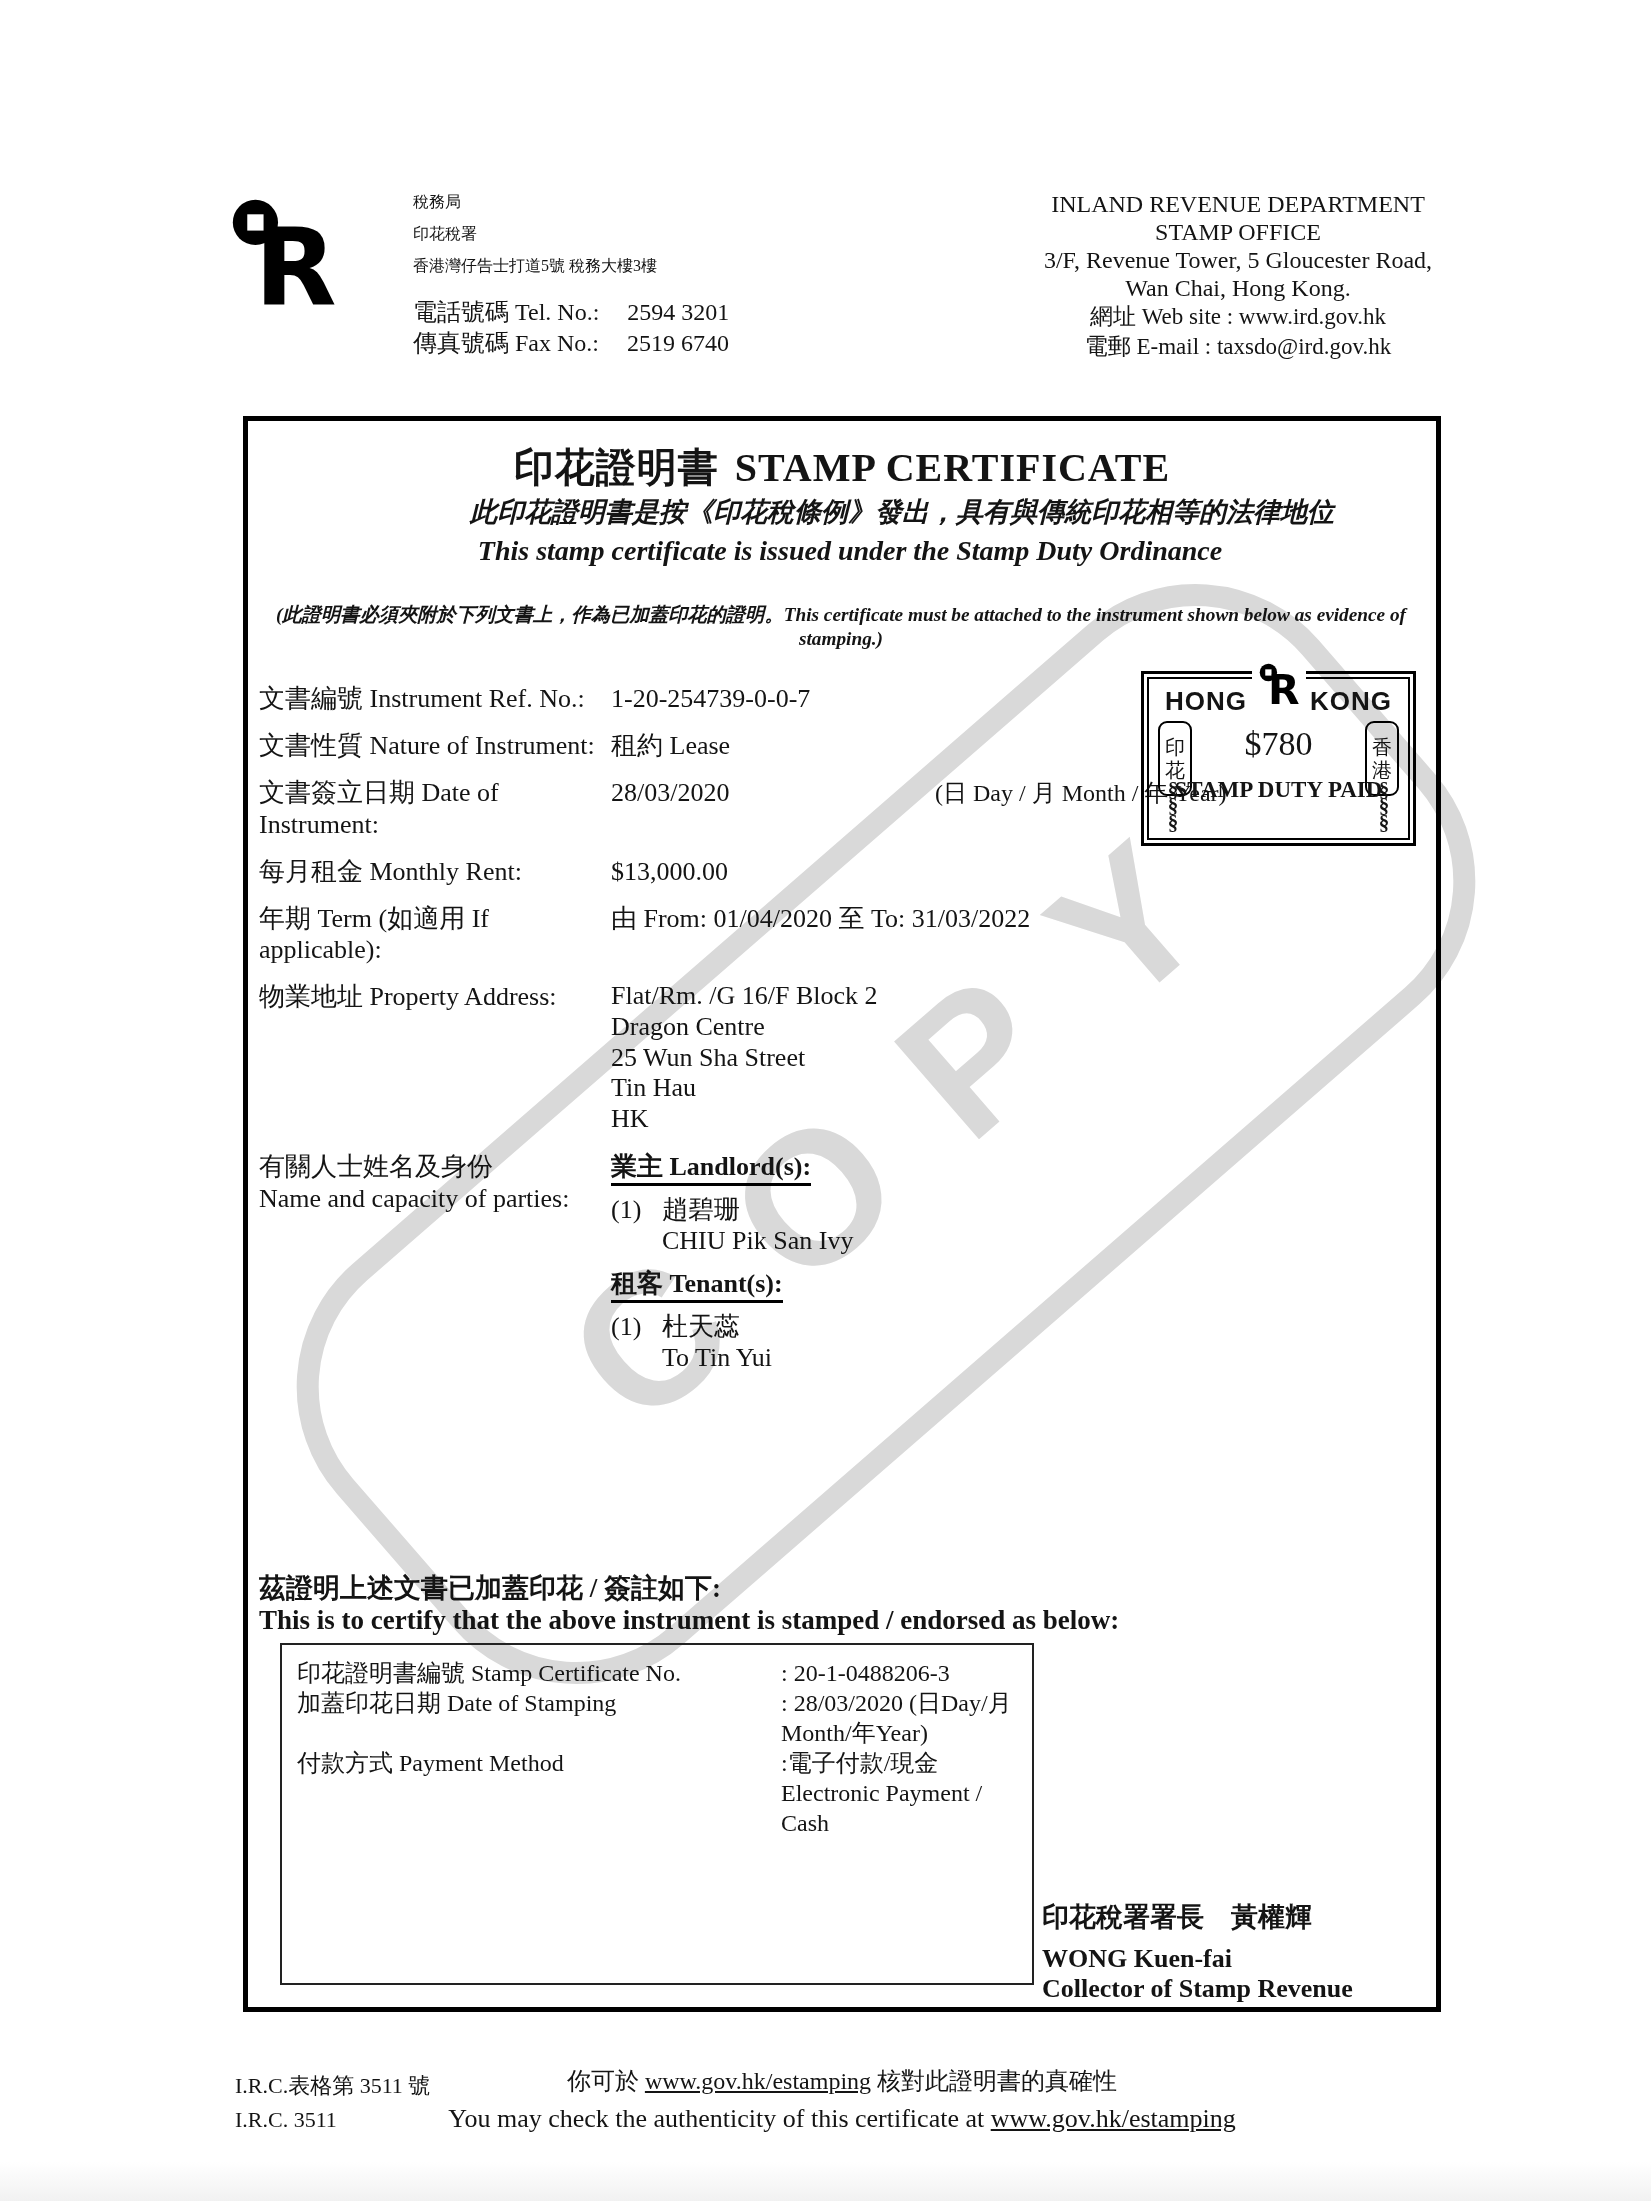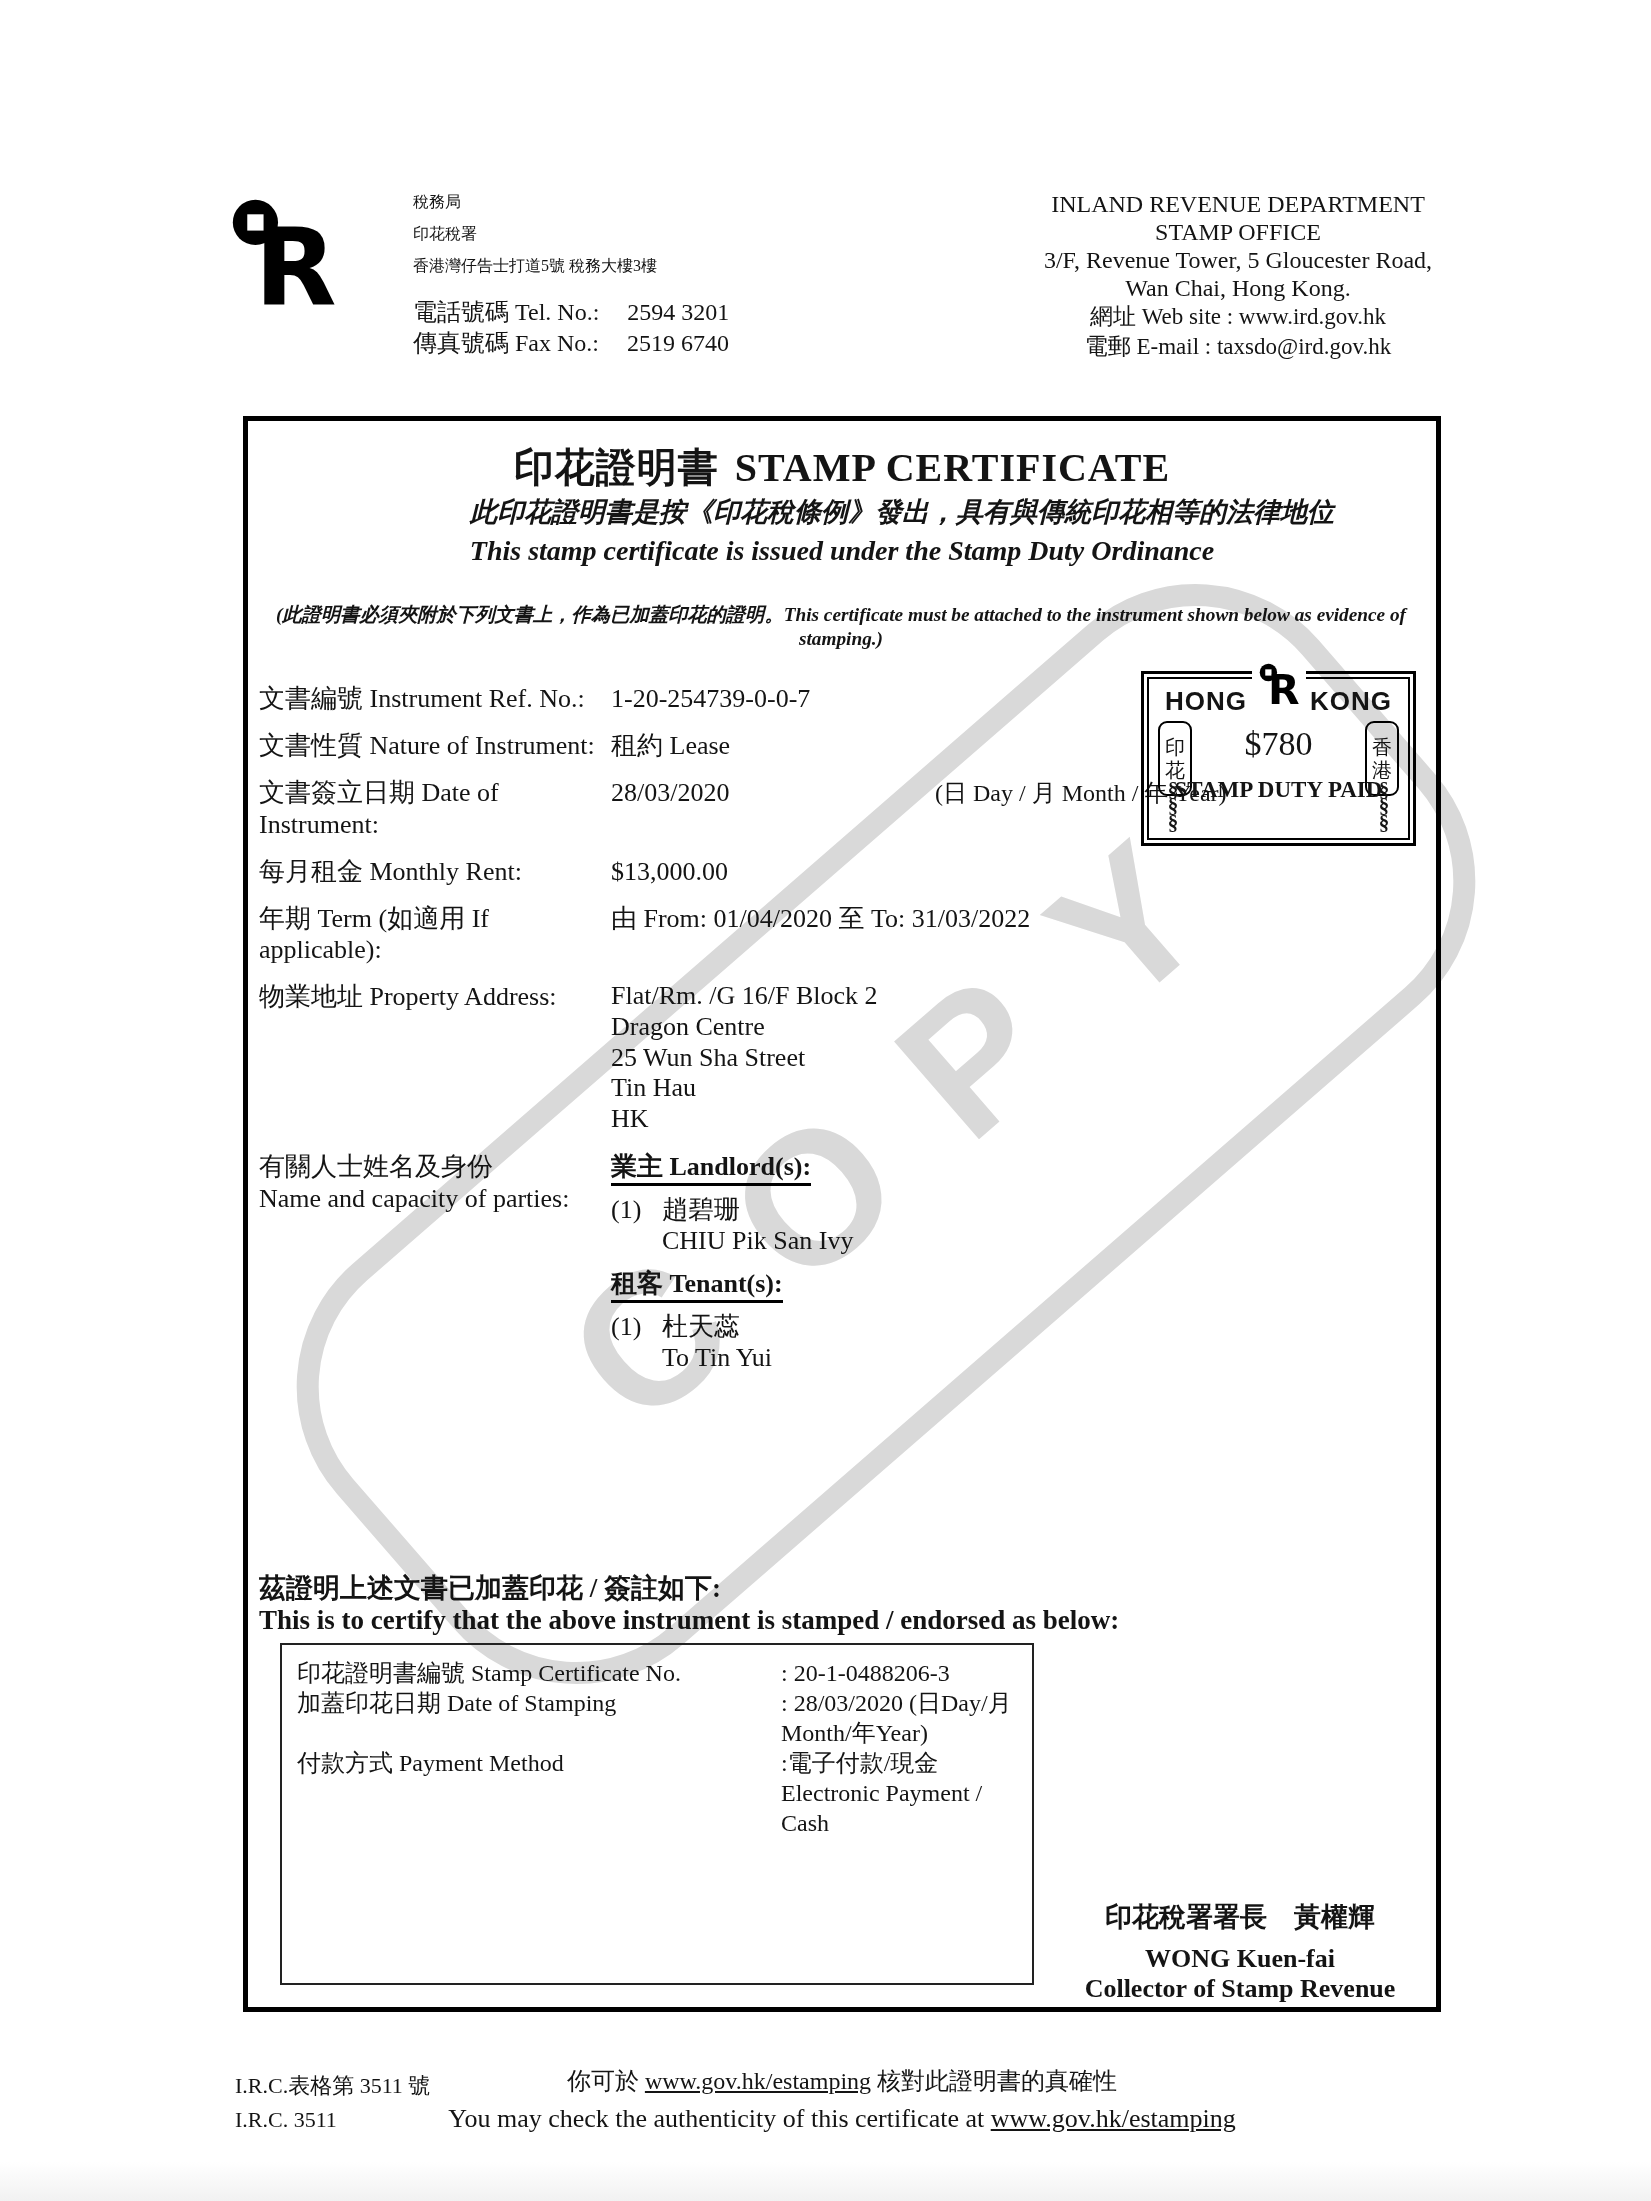--- a/index.html
+++ b/index.html
@@ -24,21 +24,21 @@
   .hdr-cn{position:absolute; left:413px; top:186px; font-size:16px; line-height:32px;}
   .hdr-contact{position:absolute; left:413px; top:297px; font-size:24px; line-height:31px;}
   .hdr-contact .val{display:inline-block; margin-left:22px;}
   .hdr-en{position:absolute; left:1020px; top:190px; width:436px; text-align:center; font-size:24px; line-height:28px;}
   .hdr-en .sm{font-size:23px; line-height:30px;}
   
   .cert-frame{position:absolute; left:243px; top:416px; width:1198px; height:1596px; border:5px solid #000; box-sizing:border-box;}
   .cert-title{position:absolute; left:248px; top:440px; width:1188px; text-align:center; font-size:40px; font-weight:bold; letter-spacing:1px;}
   .cert-title .gap{display:inline-block; width:16px;}
   .sub-cn{position:absolute; left:248px; top:494px; width:1308px; text-align:center; font-size:27px; font-weight:bold; font-style:italic;}
-  .sub-en{position:absolute; left:248px; width:1188px; text-align:center; font-size:28px; font-weight:bold; font-style:italic;}
+  .sub-en{position:absolute; left:248px; width:1188px; text-align:center; font-size:28px; font-weight:bold; font-style:italic;padding-left:8px;}
   .attach-note{position:absolute; left:249px; top:601px; width:1184px; text-align:center; font-size:19.3px; font-weight:bold; font-style:italic;}
   
   .fields{position:absolute; left:259px; top:683px; width:1168px; font-size:26px; line-height:1.2;}
   .frow{display:flex; margin-bottom:16px;}
   .flabel{width:352px; flex:none;}
   .fvalue{flex:1;}
   .fnote{font-size:24px; margin-left:59px; white-space:nowrap;}
   .addr-line{line-height:1.18;}
   .parties{margin-top:6px;}
   .plabel{width:352px; flex:none; line-height:1.25;}
@@ -58,21 +58,21 @@
   .stamp-amt{position:absolute; left:0; right:0; top:46px; text-align:center; font-size:34px;}
   .stamp-cap{position:absolute; left:0; right:0; top:98px; text-align:center; font-size:23px; font-weight:bold;}
   .coil{position:absolute; top:103px; width:26px; text-align:center; font-size:21px; line-height:0.78; font-weight:bold;}
   .coil-l{left:11px;} .coil-r{right:11px;}
   
   .certify-cn{position:absolute; left:259px; top:1570px; font-size:27px; font-weight:bold;}
   .certify-en{position:absolute; left:259px; top:1605px; font-size:27px; font-weight:bold;}
   .certify-box{position:absolute; left:280px; top:1643px; width:754px; height:342px; border:2px solid #222; box-sizing:border-box; padding:13px 0 0 15px;}
   .crow{display:flex; font-size:24px; line-height:30px;gap:16px;}
   .clabel{width:468px; flex:none;}
-  .sig{position:absolute; left:1042px; top:1899px; width:396px; text-align:center; font-weight:bold;}
+  .sig{position:absolute; left:1042px; top:1899px; width:396px; font-weight:bold;}
   .sig-cn{font-size:27px; margin-bottom:9px;}
   .sig-en{font-size:26px; line-height:30px;}
   
   .foot-left{position:absolute; left:235px; top:2069px; font-size:22px; line-height:34px;}
   .foot-center{position:absolute; left:426px; top:2065px; width:832px; text-align:center; }
   .foot-c1{font-size:24px;}
   .foot-c2{font-size:26px; margin-top:7px;}
   .u{text-decoration:underline;}
   .scan-shade{position:absolute; left:0; right:0; top:2162px; height:40px; background:linear-gradient(#ffffff,#f1f1f1); z-index:0;}
 </style>

